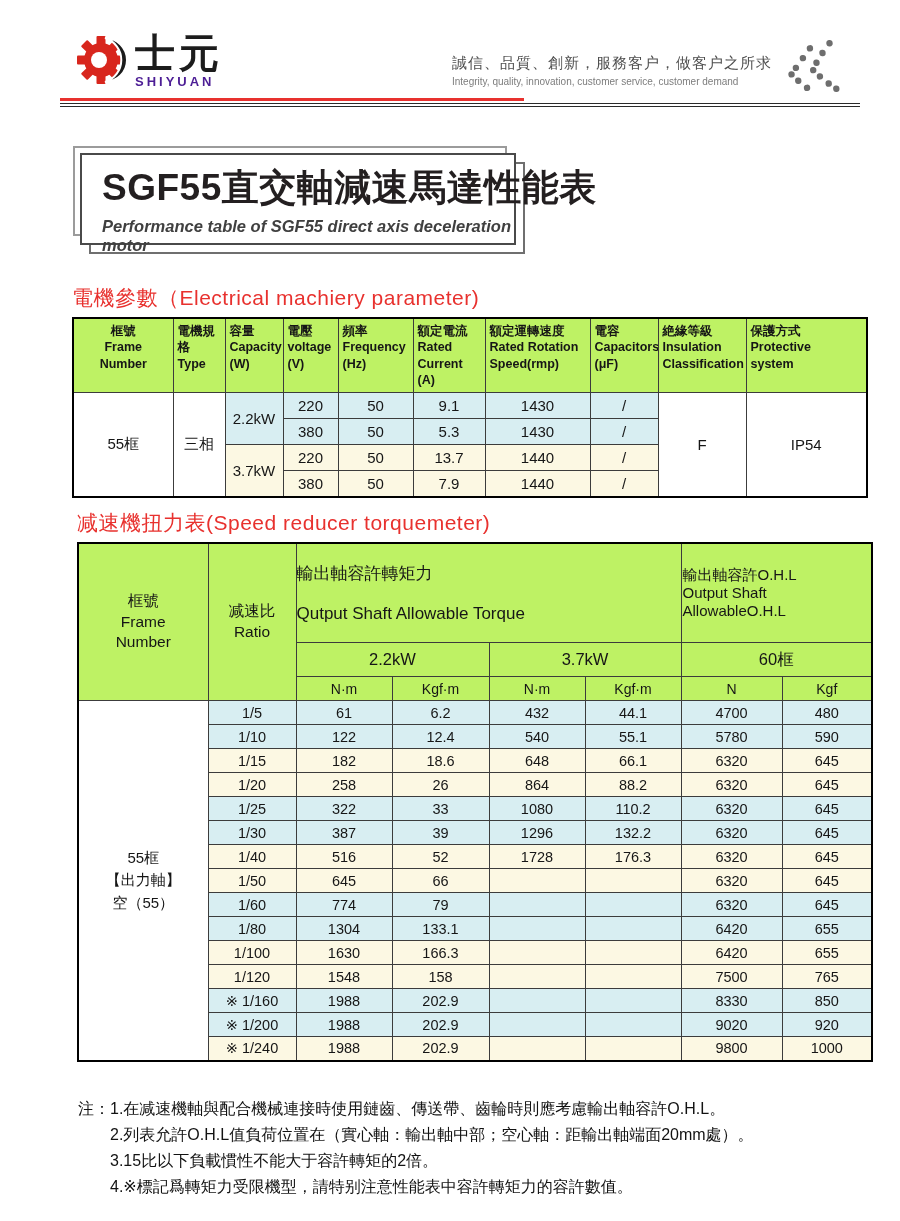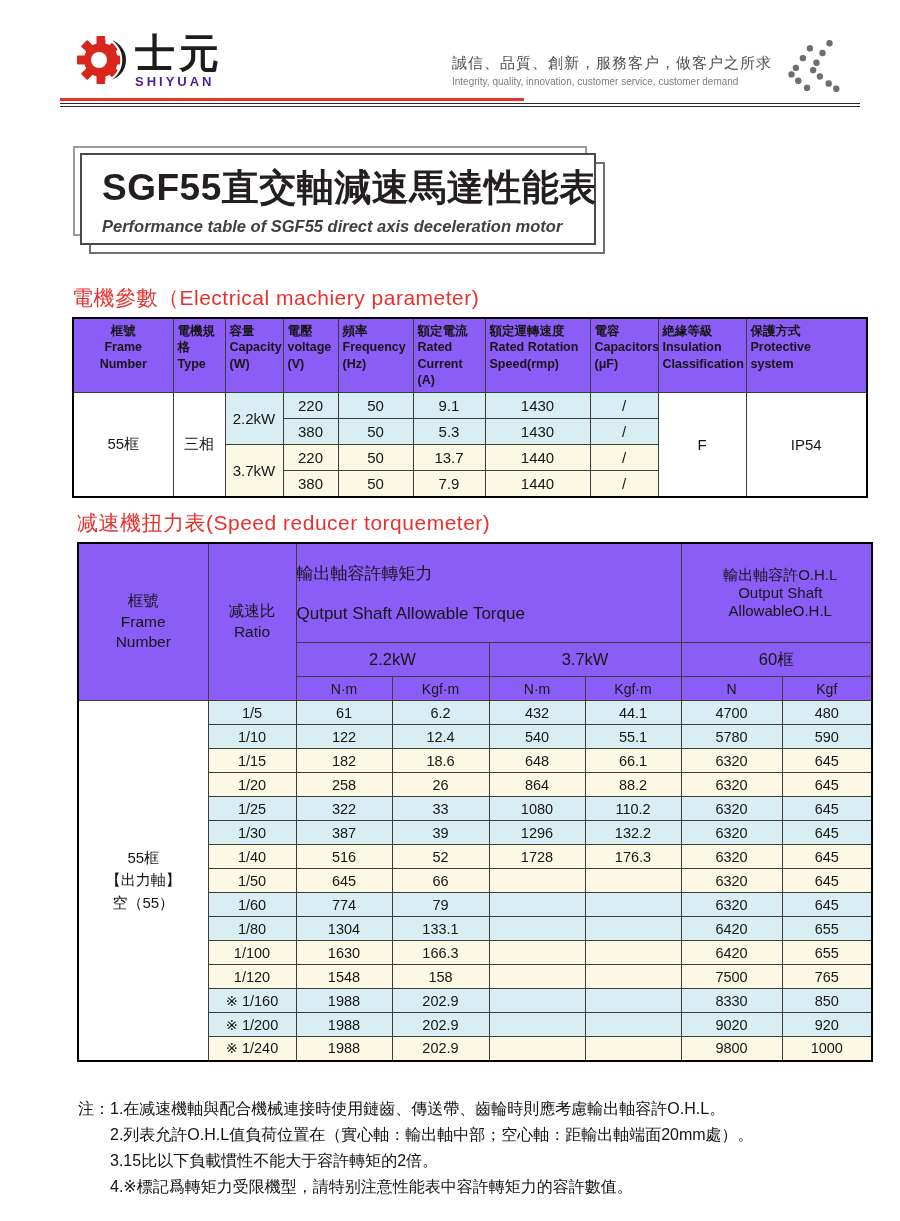--- a/index.html
+++ b/index.html
@@ -17,55 +17,55 @@
   .slogan-zh { font-size:15px; color:#4f4f4f; letter-spacing:1px; }
   .slogan-en { font-size:10px; color:#7d7d7d; margin-top:3px; }
   .chevrons { margin-top:8px; margin-left:14px; }
 
   
   .rules { position:absolute; top:98px; left:60px; width:800px; }
   .rule-red { width:58%; height:3px; background:#e8312e; }
   .rule-dark { margin-top:2px; height:4px; border-top:1.5px solid #2a2a2a; border-bottom:1.5px solid #2a2a2a; }
 
   
-  .titlebox { position:absolute; top:153px; left:80px; width:516px; height:92px; }
+  .titlebox { position:absolute; top:153px; left:80px; width:436px; height:92px; }
   .tb-back1 { position:absolute; top:-7px; left:-7px; right:9px; bottom:9px; border:2px solid #9b9b9b; }
   .tb-back2 { position:absolute; top:9px; left:9px; right:-9px; bottom:-9px; border:2px solid #6f6f6f; }
   .tb-main { position:absolute; inset:0; background:#fff; border:2px solid #4a4a4a; padding:8px 0 0 20px; }
   .tb-zh { font-size:37px; font-weight:900; color:#231f20; letter-spacing:0.5px; white-space:nowrap; }
   .tb-en { font-size:16.5px; font-weight:700; font-style:italic; color:#404040; margin-top:4px; }
 
   
   .sec-heading { font-size:21px; color:#e8312e; font-weight:500; letter-spacing:0.5px; }
   .sec1 { position:absolute; top:284px; left:72px; width:680px; }
   .sec2 { position:absolute; top:509px; left:77px; width:794px; }
 
   
   table { border-collapse:collapse; table-layout:fixed; width:794px; margin-top:5px; background:#fff; }
   table, .t-outer { border:2px solid #000; }
   th, td { border:1px solid #3c3c3c; color:#161616; overflow:hidden; }
-  th { background:#8b5cf6; font-weight:700; white-space:pre-line; }
+  th { background:#bef264; font-weight:700; white-space:pre-line; }
   td { text-align:center; }
   .blue  > td { background:#d8eef2; }
   .yellow> td { background:#fcf8e3; }
   td.plain { background:#ffffff !important; }
 
   
   .t1 th { font-size:12.5px; line-height:1.3; text-align:left; vertical-align:top; padding:4px 4px; height:66px; }
   .t1 th.c-first { text-align:center; }
   .t1 td { font-size:15px; height:26px; }
   .t1 td.capcell { font-size:15px; }
 
   
   .t2 th { font-weight:400; }
   .t2 .h-frame { font-size:15.5px; line-height:1.35; text-align:center; }
   .t2 .h-torque-zh { font-size:17px; display:block; }
   .t2 .h-torque-en { font-size:17px; display:block; margin-top:1px; }
   .t2 .h-torque { height:44px; text-align:left; vertical-align:middle; }
-  .t2 .h-ohl { font-size:15px; line-height:1.2; text-align:center; vertical-align:middle; padding-left:8px; }
+  .t2 .h-ohl { font-size:15px; line-height:1.2; text-align:left; vertical-align:middle; padding-left:1px; }
   .t2 .h-kw { font-size:16.5px; height:34px; text-align:center; }
   .t2 .h-unit { font-size:14px; height:24px; text-align:center; }
   .t2 td { font-size:14.5px; height:24px; }
   .t2 td.frame-cell { font-size:15px; white-space:pre-line; line-height:1.5; }
 
   
   .notes { position:absolute; top:1096px; left:78px; width:790px; display:flex; font-size:16px; color:#121212; font-weight:500; }
   .notes-prefix { white-space:nowrap; line-height:1.62; }
   .notes-items div { line-height:1.62; }
 </style>

